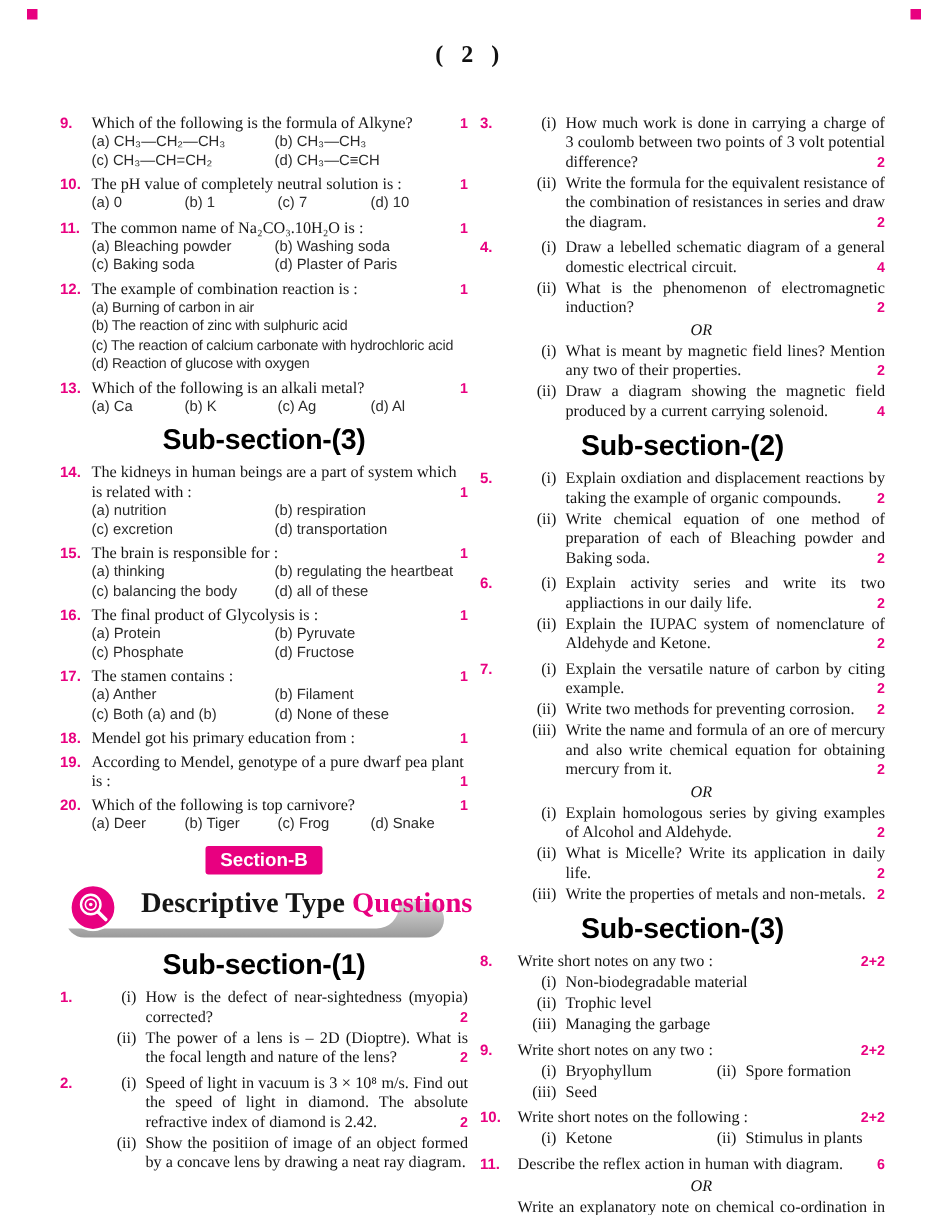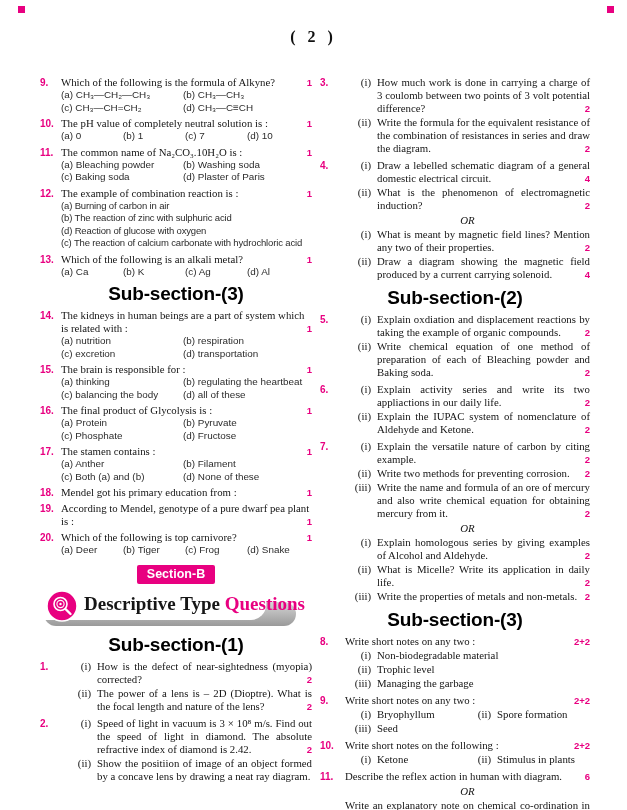--- a/index.html
+++ b/index.html
@@ -37,21 +37,21 @@
          font-family:"Liberation Sans","DejaVu Sans",sans-serif;font-weight:bold;
          font-size:12.5px;padding:2px 10px 3px;border-radius:2px;}
 
   
   .logo{position:relative;height:40px;margin:2px 0 2px;}
   .logo-swoosh{position:absolute;left:4px;top:13px;width:252px;height:24px;
                background:linear-gradient(#d6d6d6,#9a9a9a);border-radius:13px;}
   .logo-card{position:absolute;left:0px;top:1px;width:226px;height:30px;
              background:#fff;border-radius:0 15px 15px 0;}
   .logo-icon{position:absolute;left:6px;top:1px;width:32px;height:32px;}
-  .logo-text{position:absolute;left:44px;top:4px;font-size:19px;font-weight:bold;
+  .logo-text{position:absolute;left:54px;top:4px;font-size:19px;font-weight:bold;
              white-space:nowrap;color:#161616;}
   .logo-text .acc{color:#e80080;}
 
   
   .dq{display:flex;margin-bottom:3px;}
   .dnum{flex:0 0 25px;}
   .parts{flex:1;min-width:0;}
   .part{display:flex;margin-bottom:1px;}
   .plabel{flex:0 0 26px;text-align:right;padding-right:6px;
           font-size:10.8px;line-height:13px;}
@@ -110,22 +110,22 @@
     </div>
 
     <div class="mcq">
       <div class="qrow">
           <span class="qnum">12.</span>
           <span class="qtext"><span>The example of combination reaction is :</span><span class="pmarks">1</span></span>
         </div>
       <div class="opts cols1">
         <span class="opt">(a) Burning of carbon in air</span>
         <span class="opt">(b) The reaction of zinc with sulphuric acid</span>
+        <span class="opt">(c) The reaction of calcium carbonate with hydrochloric acid</span>
         <span class="opt">(d) Reaction of glucose with oxygen</span>
-        <span class="opt">(c) The reaction of calcium carbonate with hydrochloric acid</span>
       </div>
     </div>
 
     <div class="mcq">
       <div class="qrow">
           <span class="qnum">13.</span>
           <span class="qtext"><span>Which of the following is an alkali metal?</span><span class="pmarks">1</span></span>
         </div>
       <div class="opts cols4">
         <span class="opt">(a) Ca</span>

